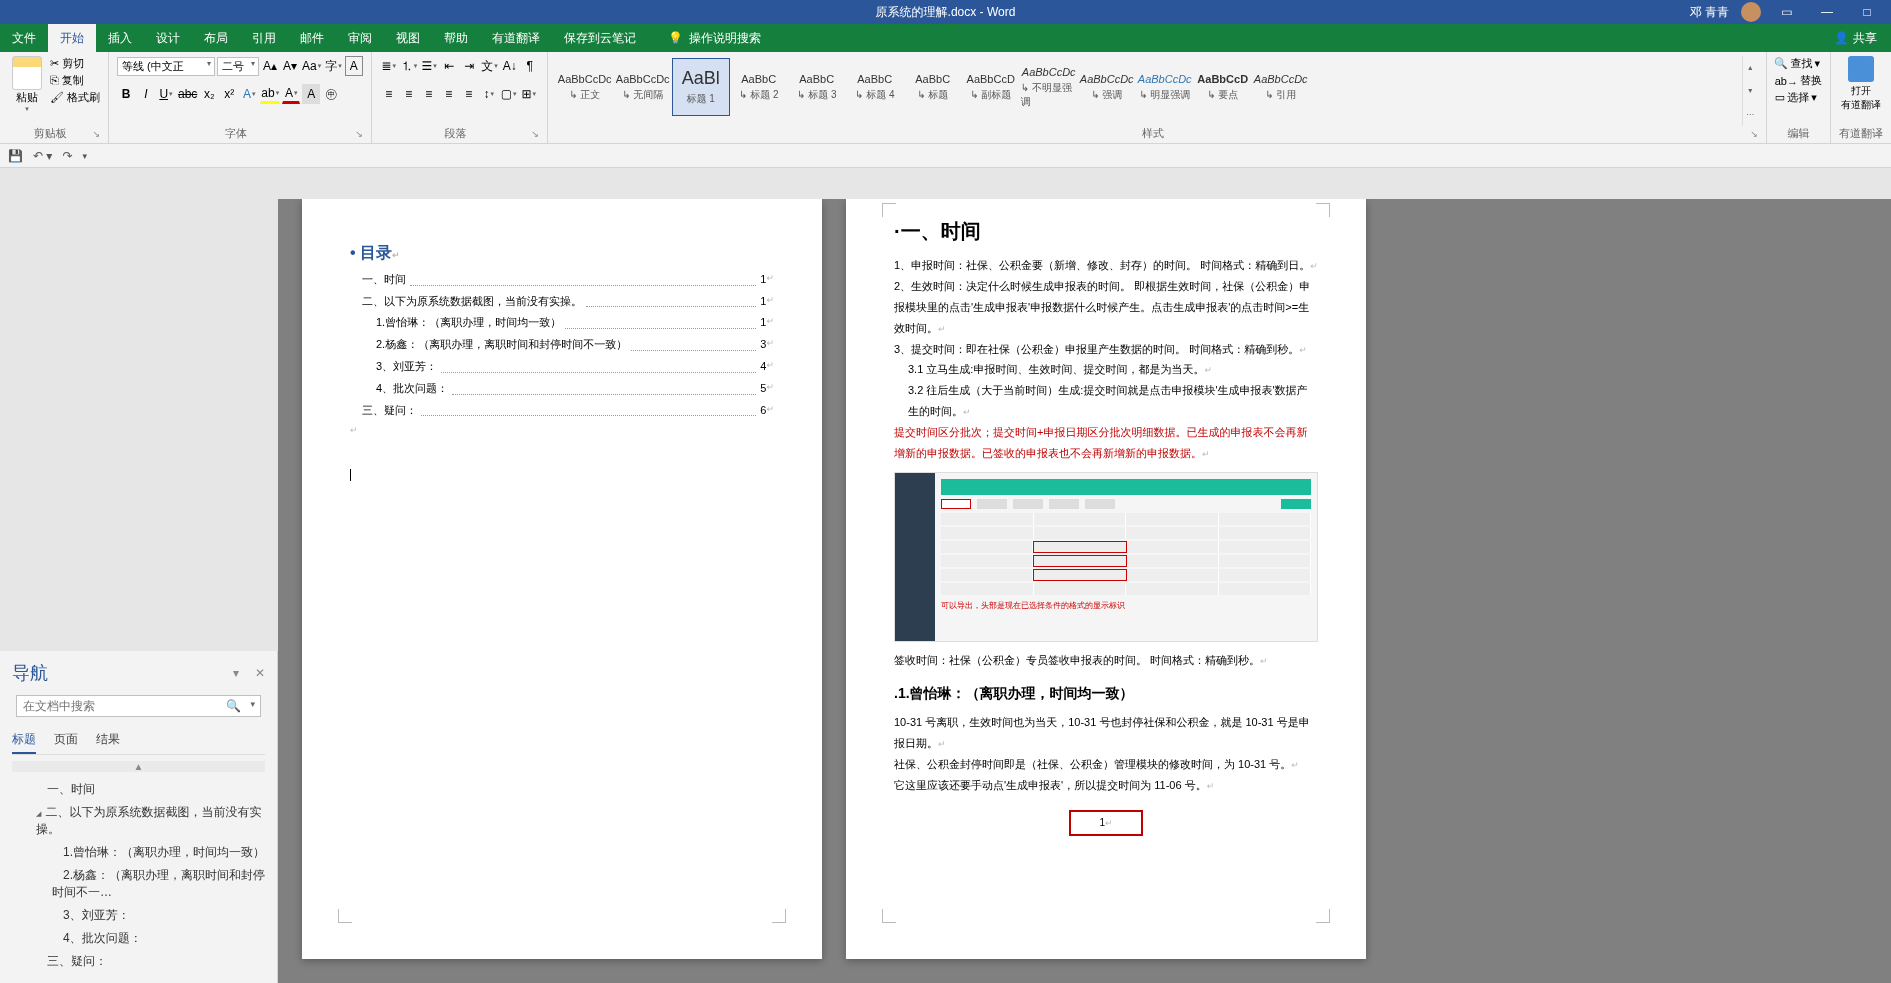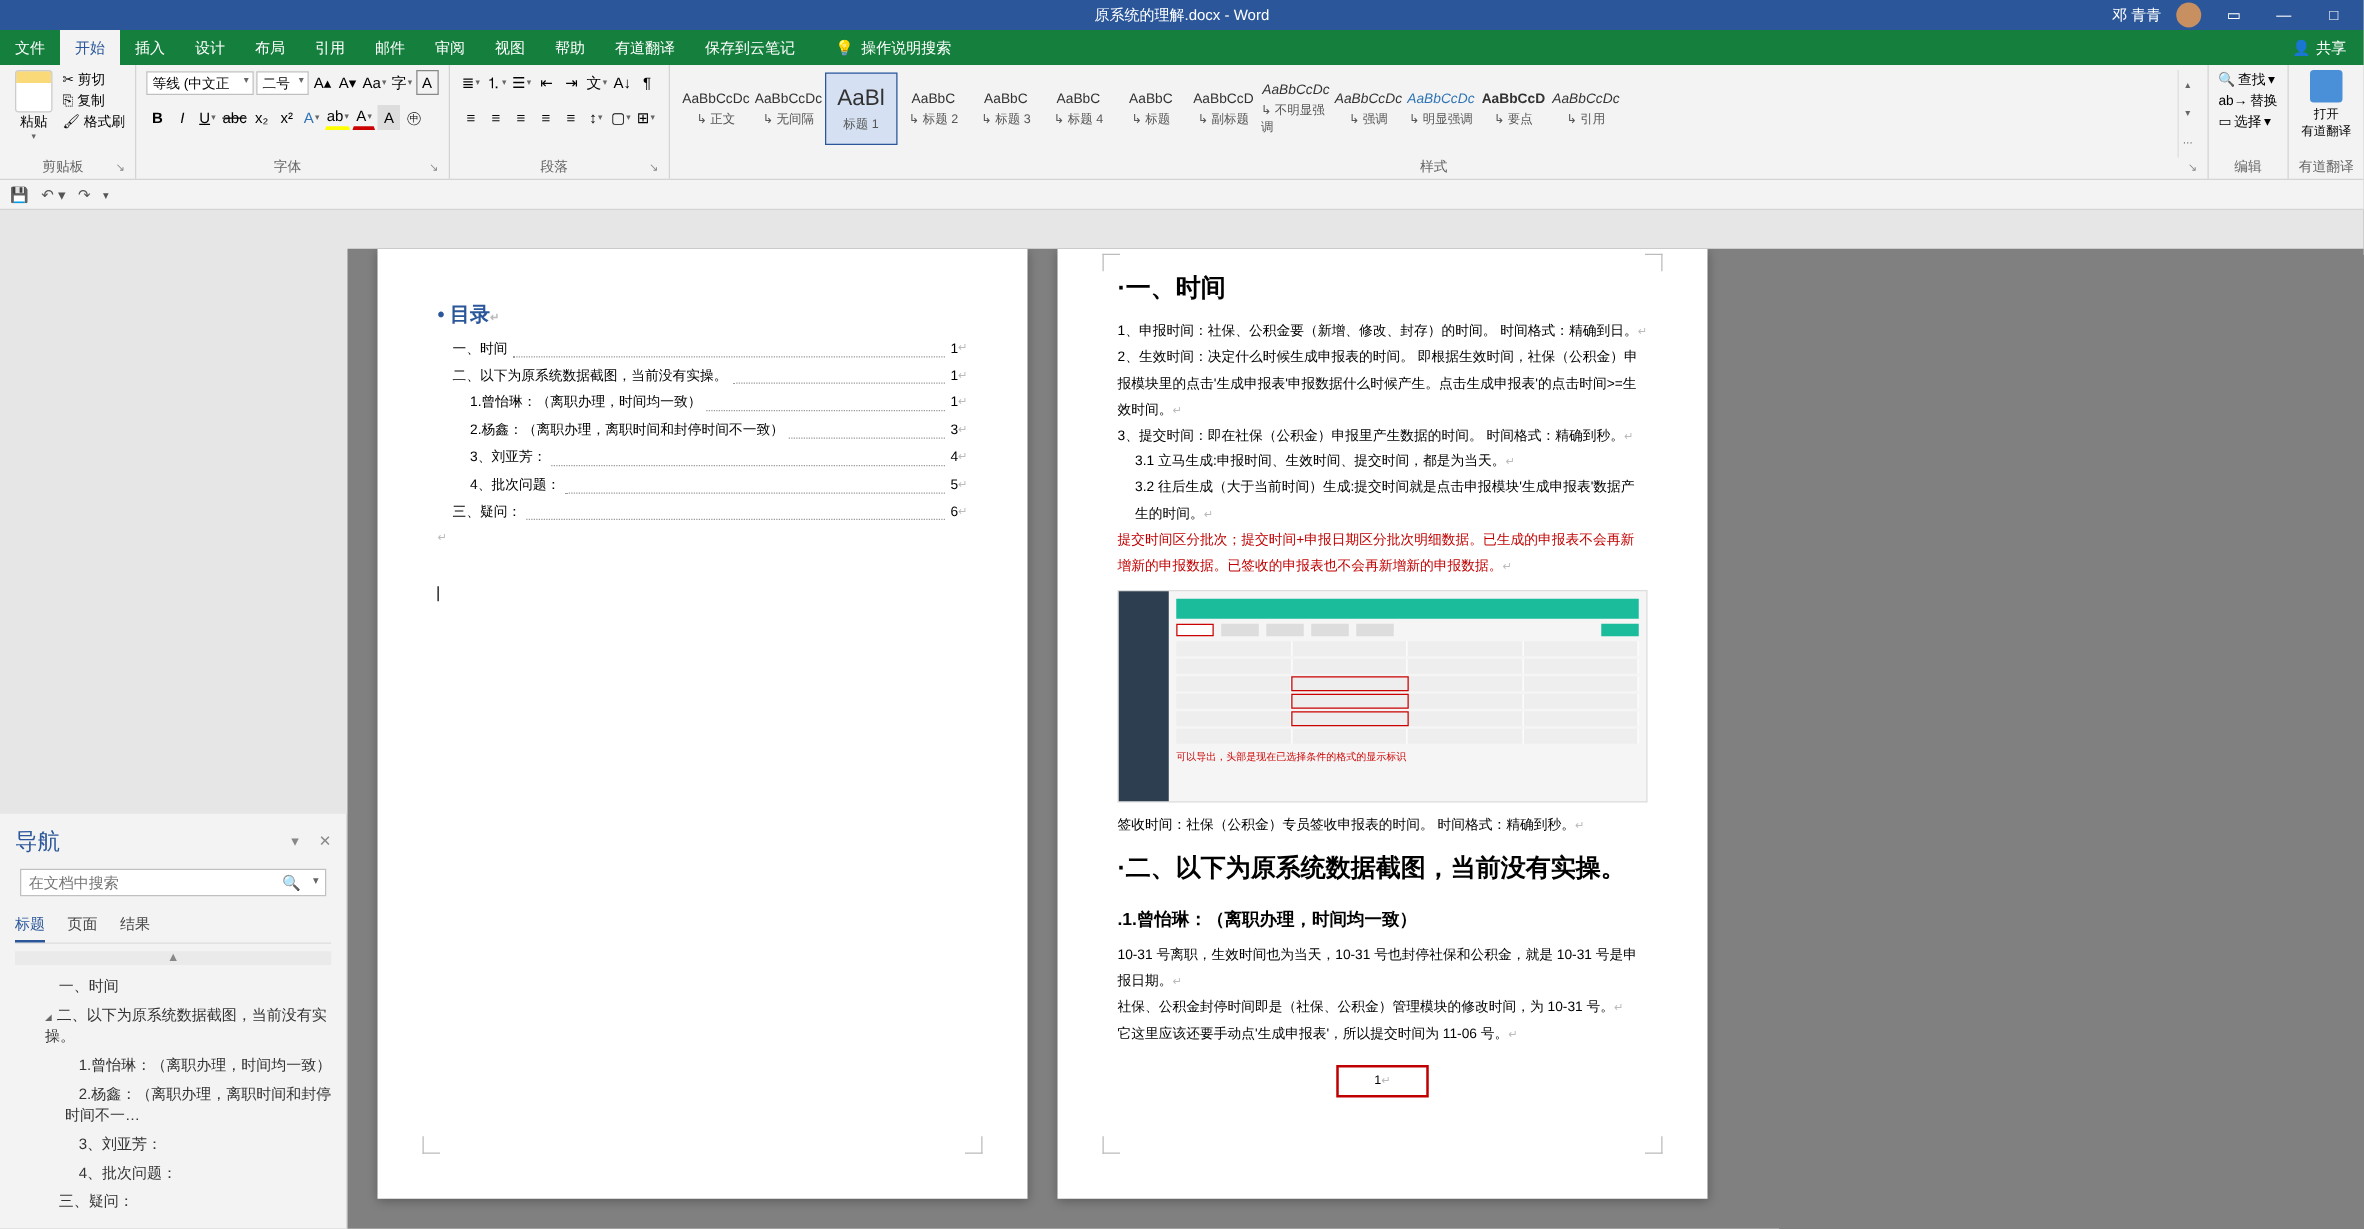--- a/index.html
+++ b/index.html
@@ -171,21 +171,21 @@
     </div>
     <div class="ribbon-group-label">
         <span style="flex:1">剪贴板</span>
         <span class="dlg">↘</span>
       </div>
   </div>
 
   <div class="ribbon-group">
     <div class="ribbon-group-body" style="flex-direction:column;">
       <div class="font-row">
-        <div class="combo" style="width:86px">等线 (中文正</div>
+        <div class="combo" style="width:98px">等线 (中文正</div>
         <div class="combo" style="width:42px">二号</div>
         <span class="rb-btn">A▴</span>
         <span class="rb-btn">A▾</span>
         <span class="rb-btn dd">Aa</span>
         <span class="rb-btn dd" style="font-family:serif;">字</span>
         <span class="rb-btn" style="border:1px solid #888;">A</span>
       </div>
       <div class="font-row">
         <span class="rb-btn">
             <b>B</b>
@@ -487,21 +487,20 @@
           <div class="ss-table-row">
               <div class="ss-cell"></div>
               <div class="ss-cell"></div>
               <div class="ss-cell"></div>
               <div class="ss-cell"></div>
             </div>
           <div class="ss-note">可以导出，头部是现在已选择条件的格式的显示标识</div>
         </div>
       </div>
       <div class="body-text"><span>签收时间：社保（公积金）专员签收申报表的时间。 时间格式：精确到秒。</span><span class="mu">↵</span></div>
-      <div class="h1">·二、以下为原系统数据截图，当前没有实操。</div>
       <div class="h2">.1.曾怡琳：（离职办理，时间均一致）</div>
       <div class="body-text">
         <div><span>10-31 号离职，生效时间也为当天，10-31 号也封停社保和公积金，就是 10-31 号是申报日期。</span><span class="mu">↵</span></div>
         <div><span>社保、公积金封停时间即是（社保、公积金）管理模块的修改时间，为 10-31 号。</span><span class="mu">↵</span></div>
         <div><span>它这里应该还要手动点'生成申报表'，所以提交时间为 11-06 号。</span><span class="mu">↵</span></div>
       </div>
       <div class="page-num-box">
         <div class="page-num-inner"><span>1</span><span class="mu">↵</span></div>
       </div>
       <div class="corner bl"></div>

